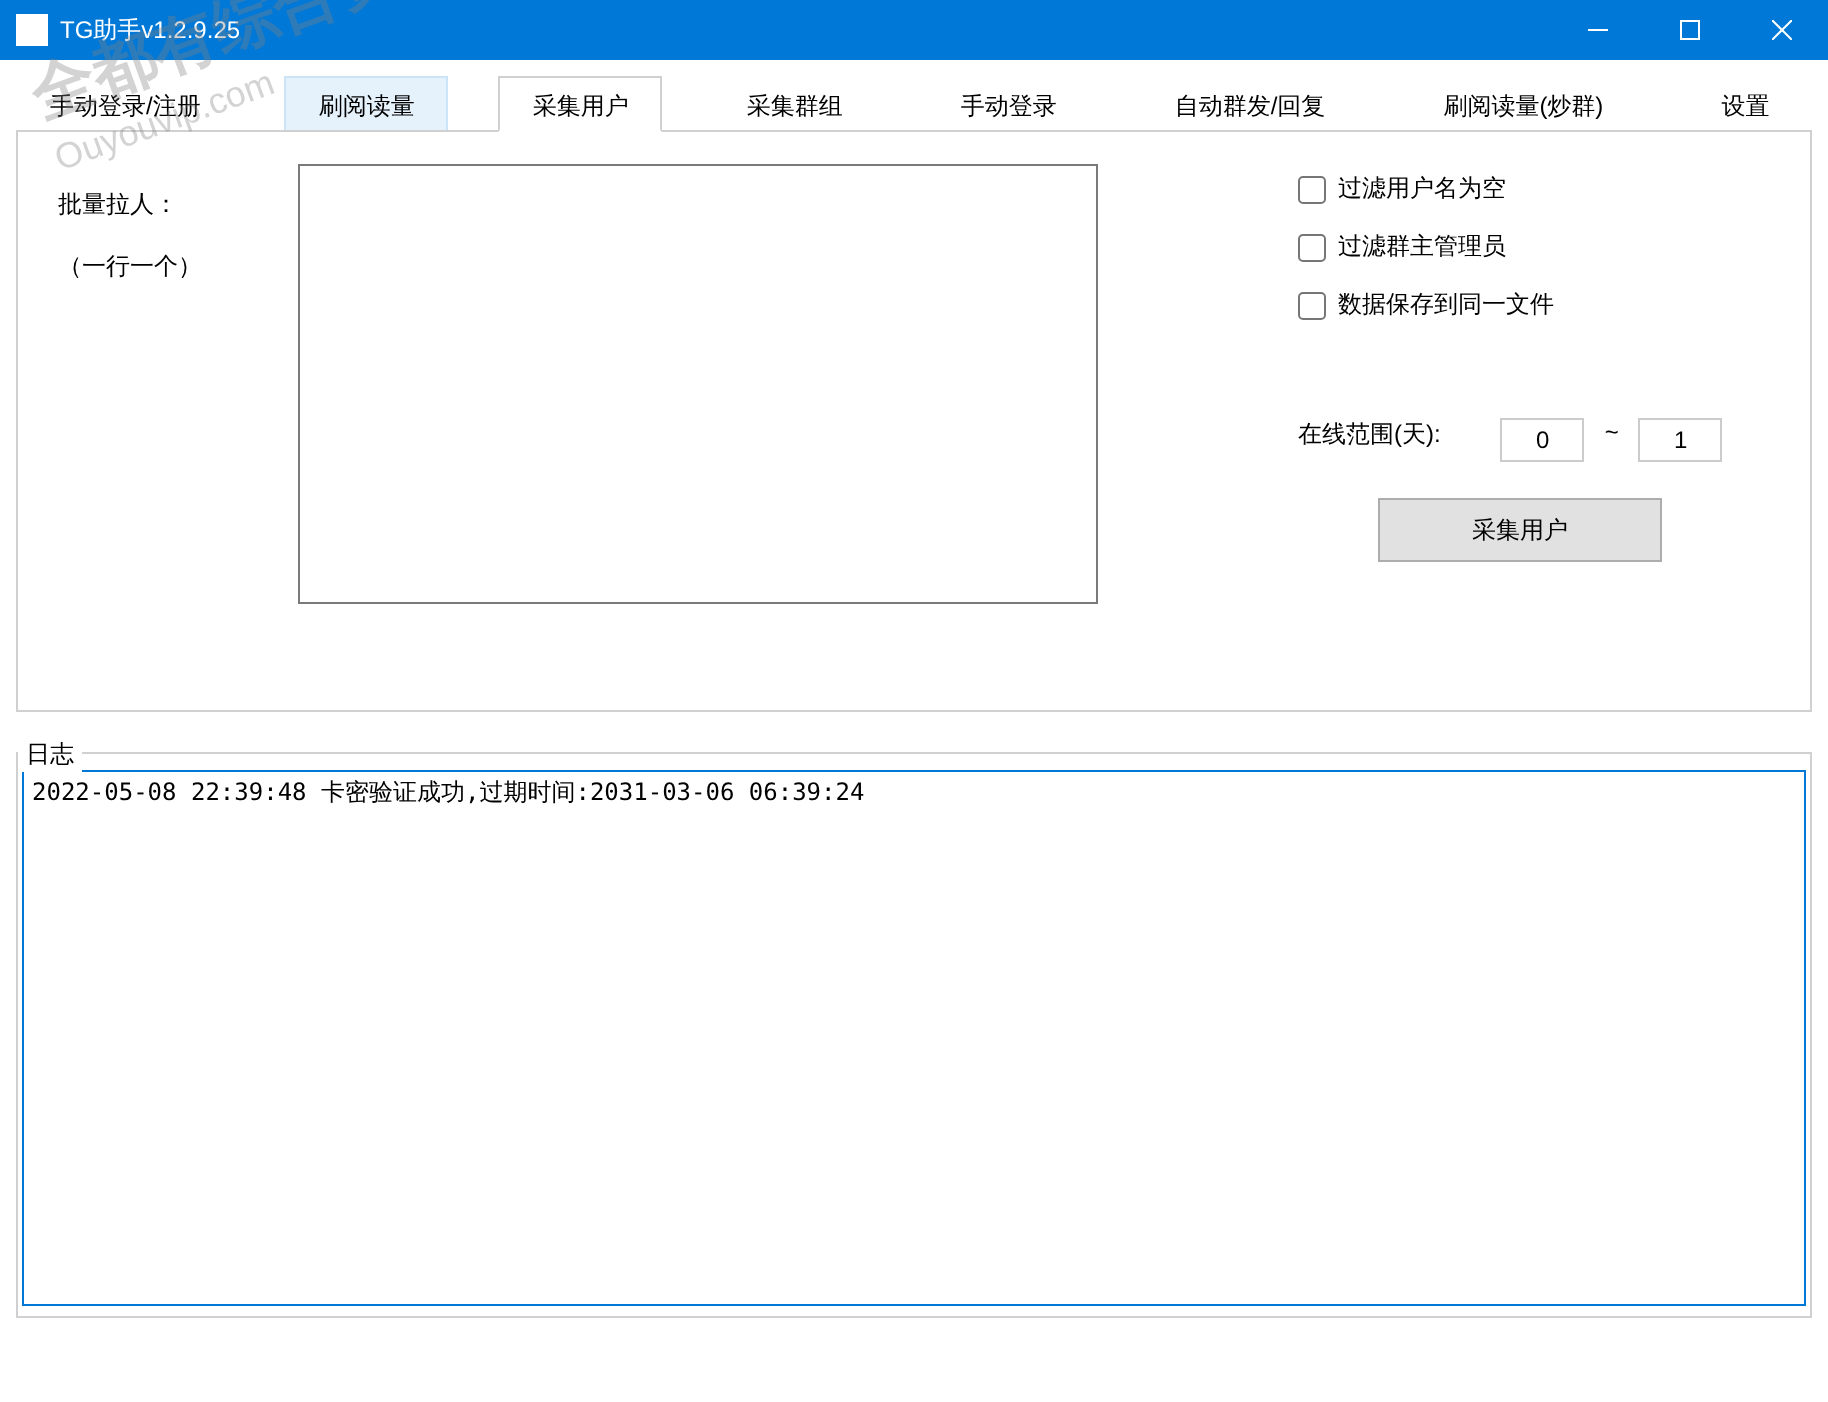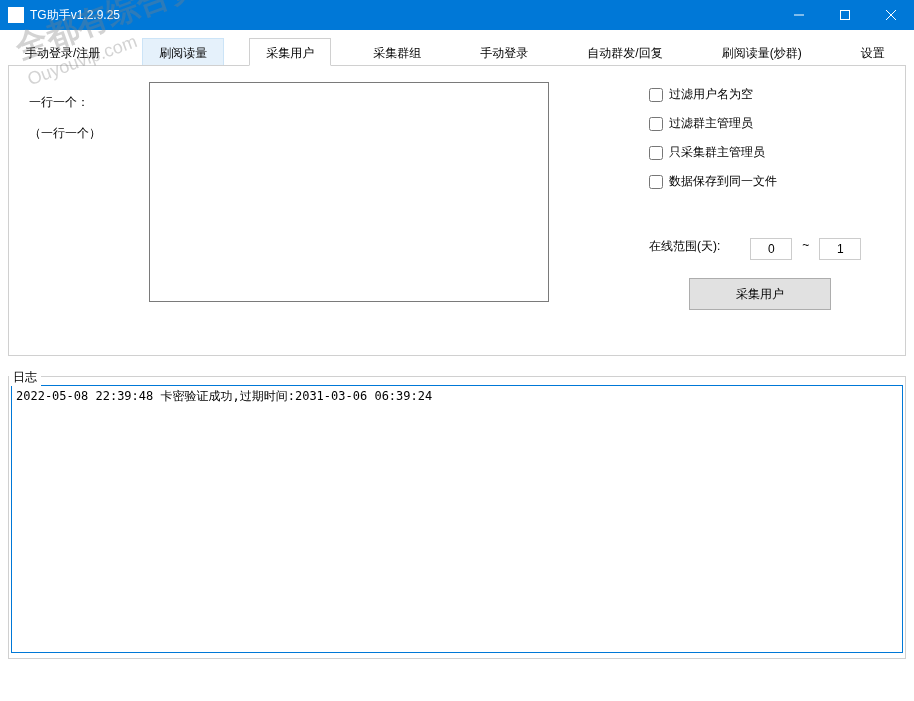--- a/index.html
+++ b/index.html
@@ -88,38 +88,34 @@
     <div class="tab">采集群组</div>
     <div class="tab">手动登录</div>
     <div class="tab">自动群发/回复</div>
     <div class="tab">刷阅读量(炒群)</div>
     <div class="tab">设置</div>
   </div>
 
   <div class="tab-panel">
     <div class="form-row">
       <div class="label-col">
-        <div>一行一个：</div>
+        <div>批量拉人：</div>
         <div>（一行一个）</div>
       </div>
       <div class="textarea-col">
         <textarea class="textarea-main" style=""></textarea>
       </div>
       <div class="options-col">
         <div class="checkbox-row">
           <input type="checkbox" style="">
           <span>过滤用户名为空</span>
         </div>
         <div class="checkbox-row">
           <input type="checkbox" style="">
           <span>过滤群主管理员</span>
-        </div>
-        <div class="checkbox-row">
-          <input type="checkbox" style="">
-          <span>只采集群主管理员</span>
         </div>
         <div class="checkbox-row">
           <input type="checkbox" style="">
           <span>数据保存到同一文件</span>
         </div>
         
         <div class="range-row">
           <span>在线范围(天):</span>
           <input type="text" style="margin-left: 30px;" value="0">
           <span class="tilde">~</span>

